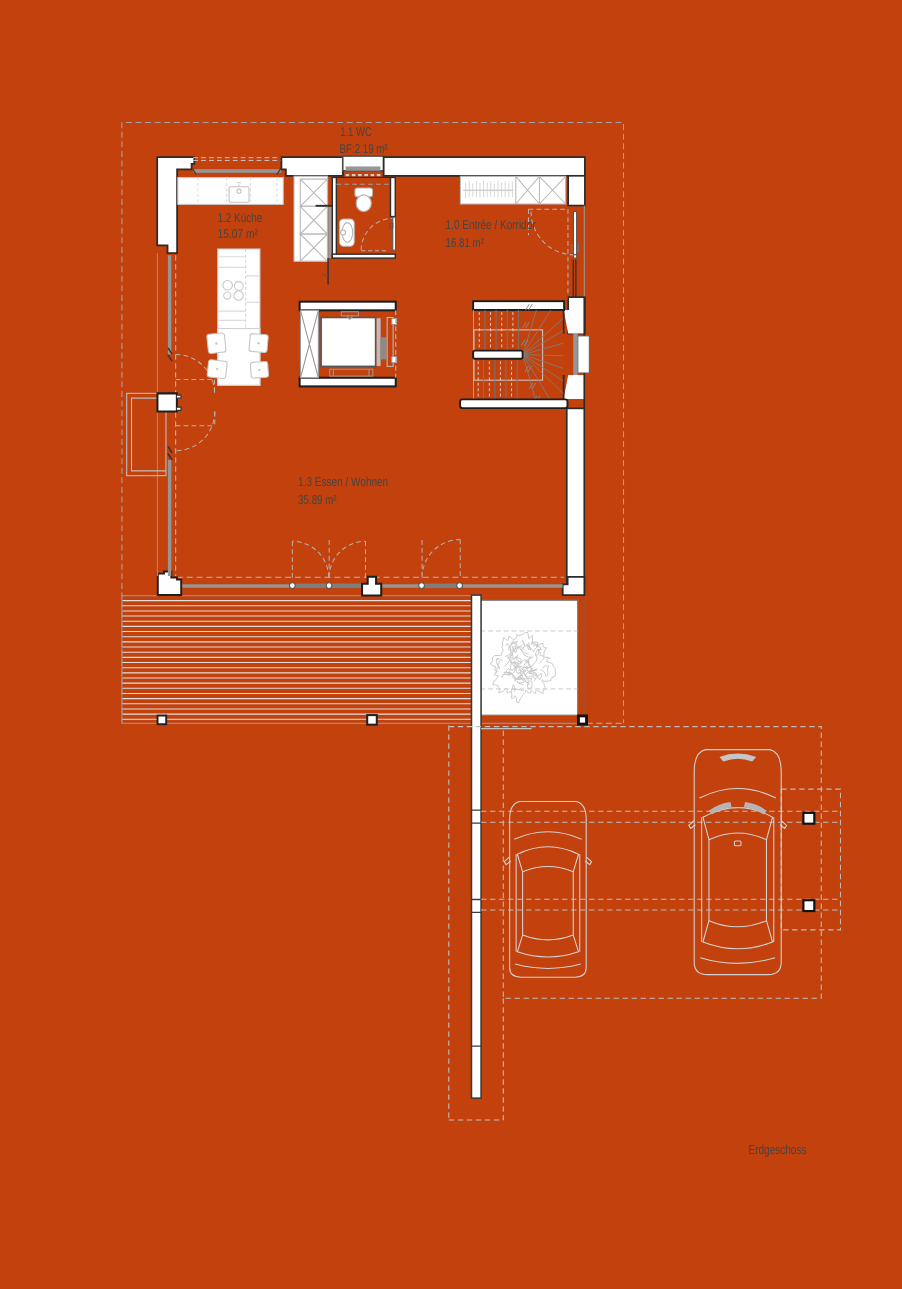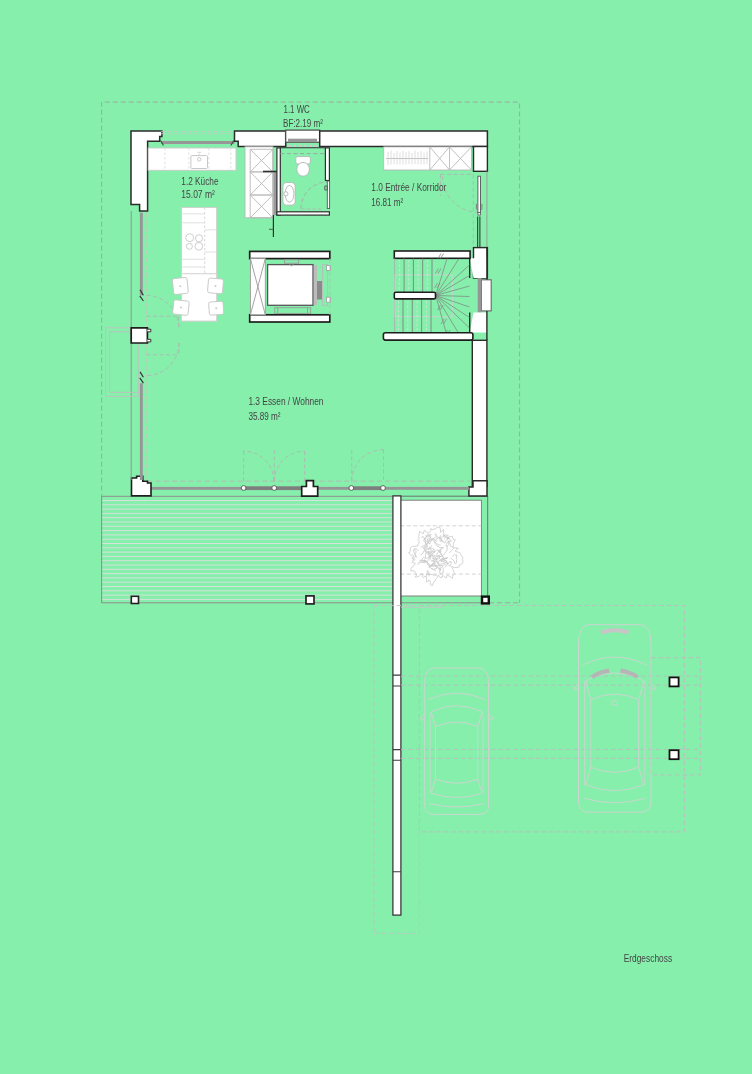--- a/index.html
+++ b/index.html
@@ -1,16 +1,16 @@
 <!DOCTYPE html>
 <html><head>
 <meta charset="utf-8">
 <style>
 html,body{margin:0;padding:0;background:#fff;}
-#page{position:relative;width:752px;height:1074px;background:#86efac;overflow:hidden;font-family:"Liberation Sans",sans-serif;}
+#page{position:relative;width:752px;height:1074px;background:#c2410c;overflow:hidden;font-family:"Liberation Sans",sans-serif;}
 svg{position:absolute;left:0;top:0;}
 text{font-family:"Liberation Sans",sans-serif;fill:#454545;}
 </style>
 </head>
 <body>
 <div id="page">
 <svg width="752" height="1074" viewBox="0 0 752 1074">
 
 <g>
 <path d="M101.6,602.8 V102.1 H519.6 V602.8 M489,602.8 H519.6" fill="none" stroke="#a2a2a2" stroke-width="0.9" stroke-dasharray="5 3"></path>

